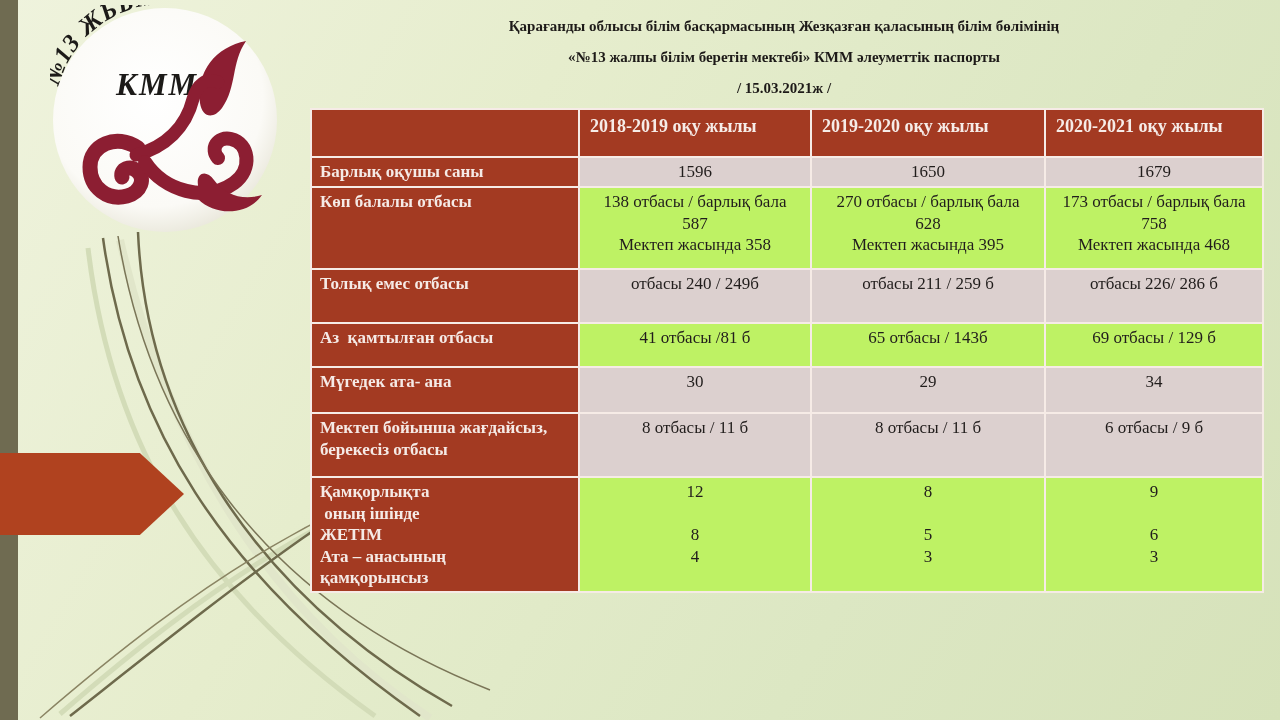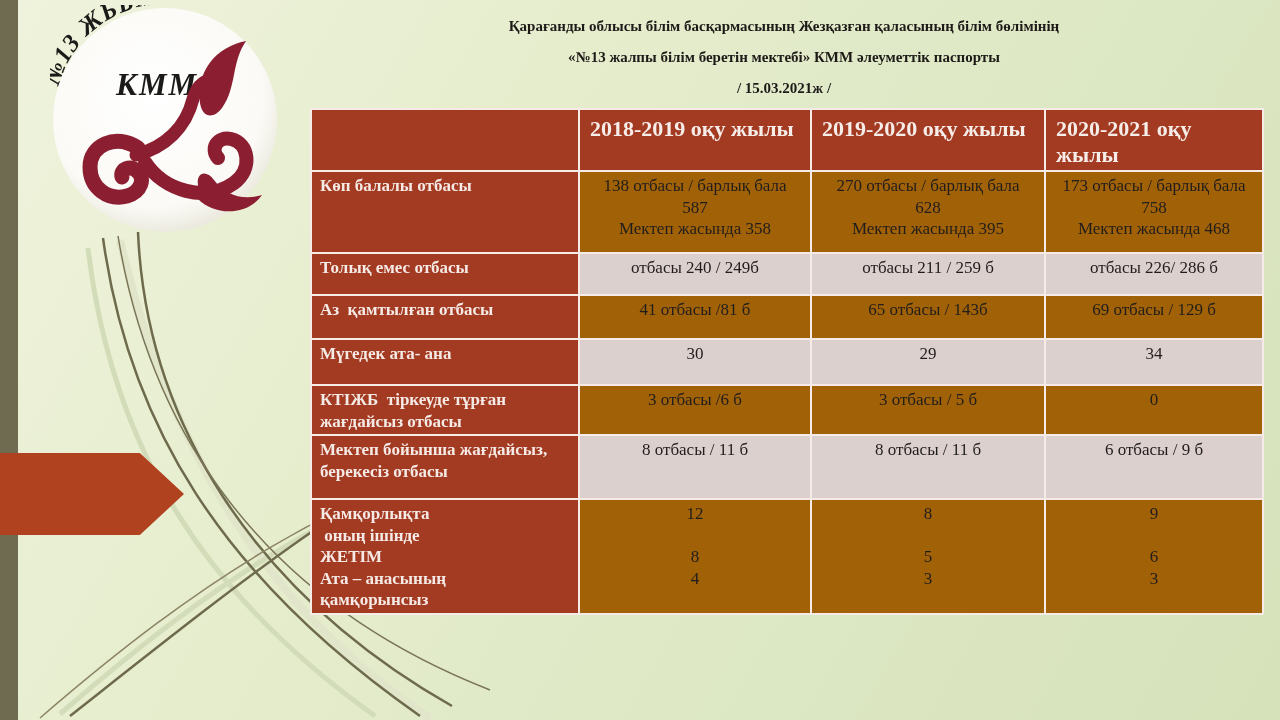--- a/index.html
+++ b/index.html
@@ -19,33 +19,33 @@
     position:absolute;left:296px;top:11px;width:976px;text-align:center;
     font-weight:bold;font-size:15px;line-height:31px;color:#1d1a18;
   }
   table.data-table{
     position:absolute;left:310px;top:108px;width:954px;
     border-collapse:separate;border-spacing:2px;background:#f6ebe6;
     table-layout:fixed;
   }
   .data-table th,.data-table td{vertical-align:top;overflow:hidden;}
   .data-table thead th{
-    background:#a33a22;color:#f6ece8;font-weight:bold;font-size:22px;
+    background:#a33a22;color:#f6ece8;font-weight:bold;font-size:18px;
     text-align:left;padding:6px 4px 2px 10px;height:46px;box-sizing:border-box;
   }
   .data-table th.lbl{
     background:#a33a22;color:#f5eae6;font-weight:bold;font-size:17px;line-height:21.5px;
     text-align:left;padding:3px 4px 2px 8px;white-space:pre-wrap;box-sizing:border-box;
   }
   .data-table td{
     font-size:17px;color:#211d1c;text-align:center;line-height:21.5px;
     padding:3px 8px;box-sizing:border-box;
   }
   tr.band-dark td{background:#dcd0cf;}
-  tr.band-light td{background:#a16207;}
+  tr.band-light td{background:#bef264;}
   .ln{min-height:21.5px;}
 </style>
 </head>
 <body>
 
 <div class="slide">
 
   <svg class="bg-grass" viewBox="0 0 1280 720">
     <path d="M120,240 C170,460 280,620 430,718" fill="none" stroke="#e1e6ca" stroke-width="8"></path>
     <path d="M88,248 C112,450 205,595 375,716" fill="none" stroke="#d3dcb8" stroke-width="5"></path>
@@ -100,39 +100,51 @@
     </colgroup>
     <thead>
       <tr>
         <th class="lbl"></th>
         <th>2018-2019 оқу жылы</th>
         <th>2019-2020 оқу жылы</th>
         <th>2020-2021 оқу жылы</th>
       </tr>
     </thead>
     <tbody>
+        <tr class="band-dark" style="height: 28px;">
+          <th class="lbl"><div class="ln">Барлық оқушы саны</div></th>
+          <td>
+            <div class="ln">1596</div>
+          </td>
+          <td>
+            <div class="ln">1650</div>
+          </td>
+          <td>
+            <div class="ln">1679</div>
+          </td>
+        </tr>
         <tr class="band-light" style="height: 80px;">
           <th class="lbl"><div class="ln">Көп балалы отбасы</div></th>
           <td>
             <div class="ln">138 отбасы /  барлық бала</div>
             <div class="ln">587</div>
             <div class="ln">Мектеп  жасында 358</div>
           </td>
           <td>
             <div class="ln">270 отбасы /  барлық бала</div>
             <div class="ln">628</div>
             <div class="ln">Мектеп  жасында 395</div>
           </td>
           <td>
             <div class="ln">173 отбасы /  барлық бала</div>
             <div class="ln">758</div>
             <div class="ln">Мектеп  жасында 468</div>
           </td>
         </tr>
-        <tr class="band-dark" style="height: 40px;">
+        <tr class="band-dark" style="height: 52px;">
           <th class="lbl"><div class="ln">Толық емес отбасы</div></th>
           <td>
             <div class="ln">отбасы 240 / 249б</div>
           </td>
           <td>
             <div class="ln">отбасы 211 / 259 б</div>
           </td>
           <td>
             <div class="ln">отбасы 226/ 286 б</div>
           </td>
@@ -152,32 +164,20 @@
         <tr class="band-dark" style="height: 44px;">
           <th class="lbl"><div class="ln">Мүгедек ата- ана</div></th>
           <td>
             <div class="ln">30</div>
           </td>
           <td>
             <div class="ln">29</div>
           </td>
           <td>
             <div class="ln">34</div>
-          </td>
-        </tr>
-        <tr class="band-light" style="height: 43px;">
-          <th class="lbl"><div class="ln">КТІЖБ  тіркеуде тұрған</div><div class="ln">жағдайсыз отбасы</div></th>
-          <td>
-            <div class="ln">3 отбасы /6 б</div>
-          </td>
-          <td>
-            <div class="ln">3 отбасы / 5 б</div>
-          </td>
-          <td>
-            <div class="ln">0</div>
           </td>
         </tr>
         <tr class="band-dark" style="height: 62px;">
           <th class="lbl"><div class="ln">Мектеп бойынша жағдайсыз,</div><div class="ln">берекесіз отбасы</div></th>
           <td>
             <div class="ln">8 отбасы / 11 б</div>
           </td>
           <td>
             <div class="ln">8 отбасы / 11 б</div>
           </td>

